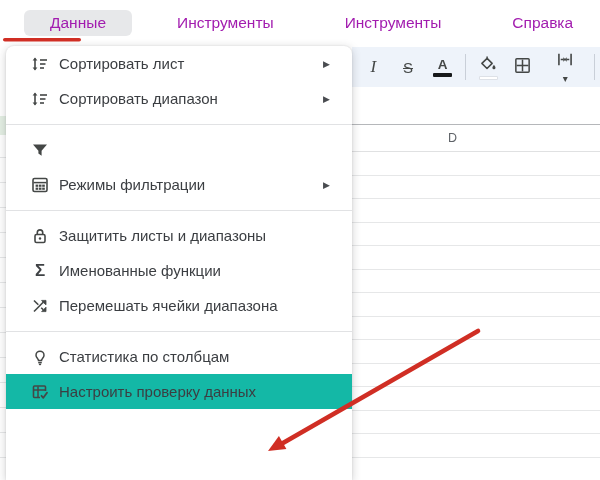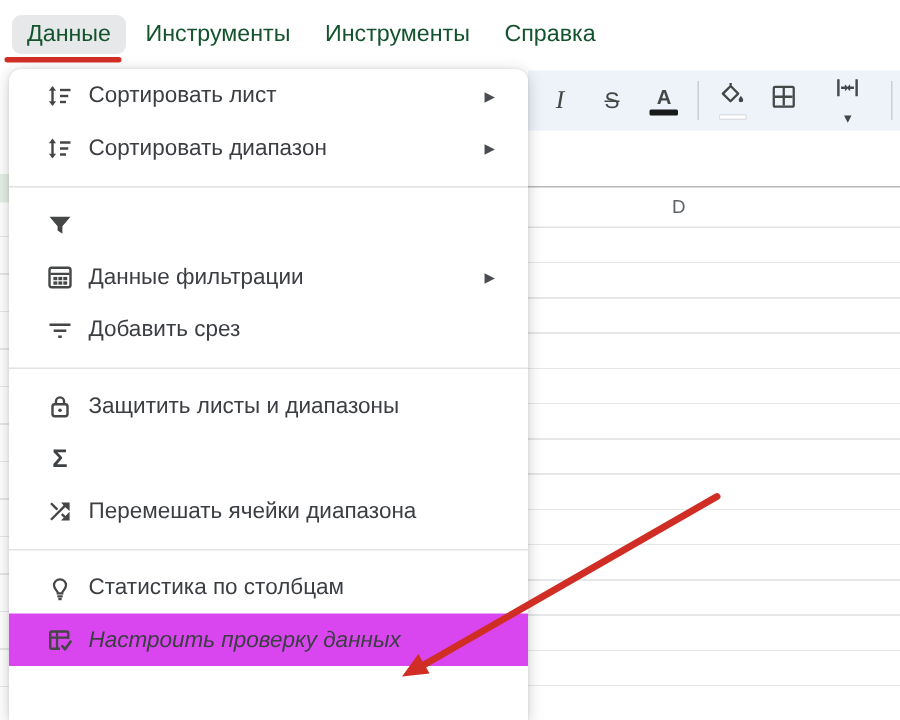--- a/index.html
+++ b/index.html
@@ -2,22 +2,22 @@
 <html><head>
 <meta charset="utf-8">
 <style>
   html,body{margin:0;padding:0;background:#fff;}
   #page{position:relative;width:600px;height:480px;overflow:hidden;background:#fff;
         font-family:"Liberation Sans", sans-serif; -webkit-font-smoothing:antialiased;}
 
   
   .menubar{position:absolute;left:0;top:0;width:100%;height:46px;background:#fff;
            display:flex;align-items:center;padding-left:8px;box-sizing:border-box;z-index:1;}
-  .mb-item{font-size:15.5px;color:#14532d;padding:4px 10px;border-radius:6px;white-space:nowrap;
-           margin-right:3px;cursor:default;}
+  .mb-item{font-size:15.5px;color:#a21caf;padding:4px 26px;border-radius:6px;white-space:nowrap;
+           margin-right:3px;cursor:default;margin-left:16px;}
   .mb-item.active{background:#e7e8ea;}
 
   
   .toolbar{position:absolute;left:352px;right:0;top:47px;height:40px;background:#eef3fa;
            display:flex;align-items:center;padding-left:4px;z-index:0;}
   .tb-btn{width:37px;height:32px;display:flex;flex-direction:column;align-items:center;
           justify-content:center;color:#444746;}
   .tb-glyph-i{font-family:"Liberation Serif",serif;font-style:italic;font-size:17px;font-weight:500;}
   .tb-glyph-s{font-size:15px;text-decoration:line-through;font-weight:500;}
   .tb-glyph-a{font-size:13.5px;font-weight:700;line-height:13px;}
@@ -38,21 +38,21 @@
   .sheet-sliver{position:absolute;left:0;top:108px;bottom:0;width:6px;z-index:0;
       background:repeating-linear-gradient(to bottom,#ffffff 0px,#ffffff 24px,#e6e7e8 24px,#e6e7e8 25px);}
   .sliver-green{position:absolute;left:0;top:8px;width:6px;height:19px;background:#e4efe4;}
 
   
   .menu-panel{position:absolute;left:6px;top:46px;width:346px;height:434px;background:#fff;
               border-radius:8px 8px 0 0;z-index:3;
               box-shadow:0 2px 10px rgba(32,33,36,.22), 0 0 2px rgba(32,33,36,.12);
               display:flex;flex-direction:column;}
   .mi{height:35px;display:flex;align-items:center;flex:0 0 auto;cursor:default;}
-  .mi.highlighted{background:#d946ef;font-style:italic;}
+  .mi.highlighted{background:#14b8a6;}
   .mi-icon{width:20px;height:20px;margin-left:24px;margin-right:9px;flex:0 0 auto;
            display:flex;align-items:center;justify-content:center;color:#444746;}
   .mi-icon svg{display:block;}
   .mi-label{font-size:15px;color:#3b3e42;white-space:nowrap;}
   .mi-caret{margin-left:auto;margin-right:22px;font-size:9px;color:#494c50;}
   .mdiv{height:16px;position:relative;flex:0 0 auto;}
   .mdiv::after{content:"";position:absolute;left:0;right:0;top:7.5px;height:1px;background:#e1e2e4;}
   .sigma{font-size:17px;font-weight:700;color:#3f4245;line-height:18px;}
 
   
@@ -174,53 +174,44 @@
           <rect x="3" y="3.5" width="14" height="13" rx="1.5" fill="none" stroke="#444746" stroke-width="1.6"></rect>
           <line x1="3.6" y1="7.6" x2="16.4" y2="7.6" stroke="#444746" stroke-width="1.5"></line>
           <rect x="5.6" y="9.6" width="2.6" height="2.2" fill="#444746"></rect>
           <rect x="8.9" y="9.6" width="2.6" height="2.2" fill="#444746"></rect>
           <rect x="12.2" y="9.6" width="2.6" height="2.2" fill="#444746"></rect>
           <rect x="5.6" y="12.6" width="2.6" height="2.2" fill="#444746"></rect>
           <rect x="8.9" y="12.6" width="2.6" height="2.2" fill="#444746"></rect>
           <rect x="12.2" y="12.6" width="2.6" height="2.2" fill="#444746"></rect>
         </svg>
       </span>
-      <span class="mi-label">Данные фильтрации</span>
+      <span class="mi-label">Режимы фильтрации</span>
       <span class="mi-caret">▶</span>
     </div>
 
-    <div class="mi">
-      <span class="mi-icon">
-        <svg width="20" height="20" viewBox="0 0 20 20">
-          <line x1="3" y1="6.5" x2="17" y2="6.5" stroke="#444746" stroke-width="1.7"></line>
-          <line x1="5.8" y1="10.5" x2="14.2" y2="10.5" stroke="#444746" stroke-width="1.7"></line>
-          <line x1="8.8" y1="14.5" x2="11.2" y2="14.5" stroke="#444746" stroke-width="1.7"></line>
-        </svg>
-      </span>
-      <span class="mi-label">Добавить срез</span>
-    </div>
 
     <div class="mdiv"></div>
 
     <div class="mi">
       <span class="mi-icon">
         <svg width="20" height="20" viewBox="0 0 20 20">
           <rect x="5" y="8.5" width="10" height="8" rx="1.5" fill="none" stroke="#444746" stroke-width="1.6"></rect>
           <path d="M7.3 8.5 L7.3 6.6 a2.7 2.7 0 0 1 5.4 0 L12.7 8.5" fill="none" stroke="#444746" stroke-width="1.6"></path>
           <circle cx="10" cy="12.5" r="1.2" fill="#444746"></circle>
         </svg>
       </span>
       <span class="mi-label">Защитить листы и диапазоны</span>
     </div>
 
 
     <div class="mi">
       <span class="mi-icon">
         <span class="sigma">Σ</span>
       </span>
+      <span class="mi-label">Именованные функции</span>
     </div>
 
     <div class="mi">
       <span class="mi-icon">
         <svg width="20" height="20" viewBox="0 0 20 20">
           <path d="M4 15.5 L13.2 6.3" stroke="#444746" stroke-width="1.6" fill="none"></path>
           <path d="M11.6 4.4 L16 4.4 L16 8.8 L13.1 6.3 z" fill="#444746" stroke="#444746" stroke-width="0.8"></path>
           <path d="M4 4.5 L8.3 8.8" stroke="#444746" stroke-width="1.6" fill="none"></path>
           <path d="M11.2 11.7 L13.3 13.8" stroke="#444746" stroke-width="1.6" fill="none"></path>
           <path d="M16 11.2 L16 15.6 L11.6 15.6 L13.4 13.8 z" fill="#444746" stroke="#444746" stroke-width="0.8"></path>

